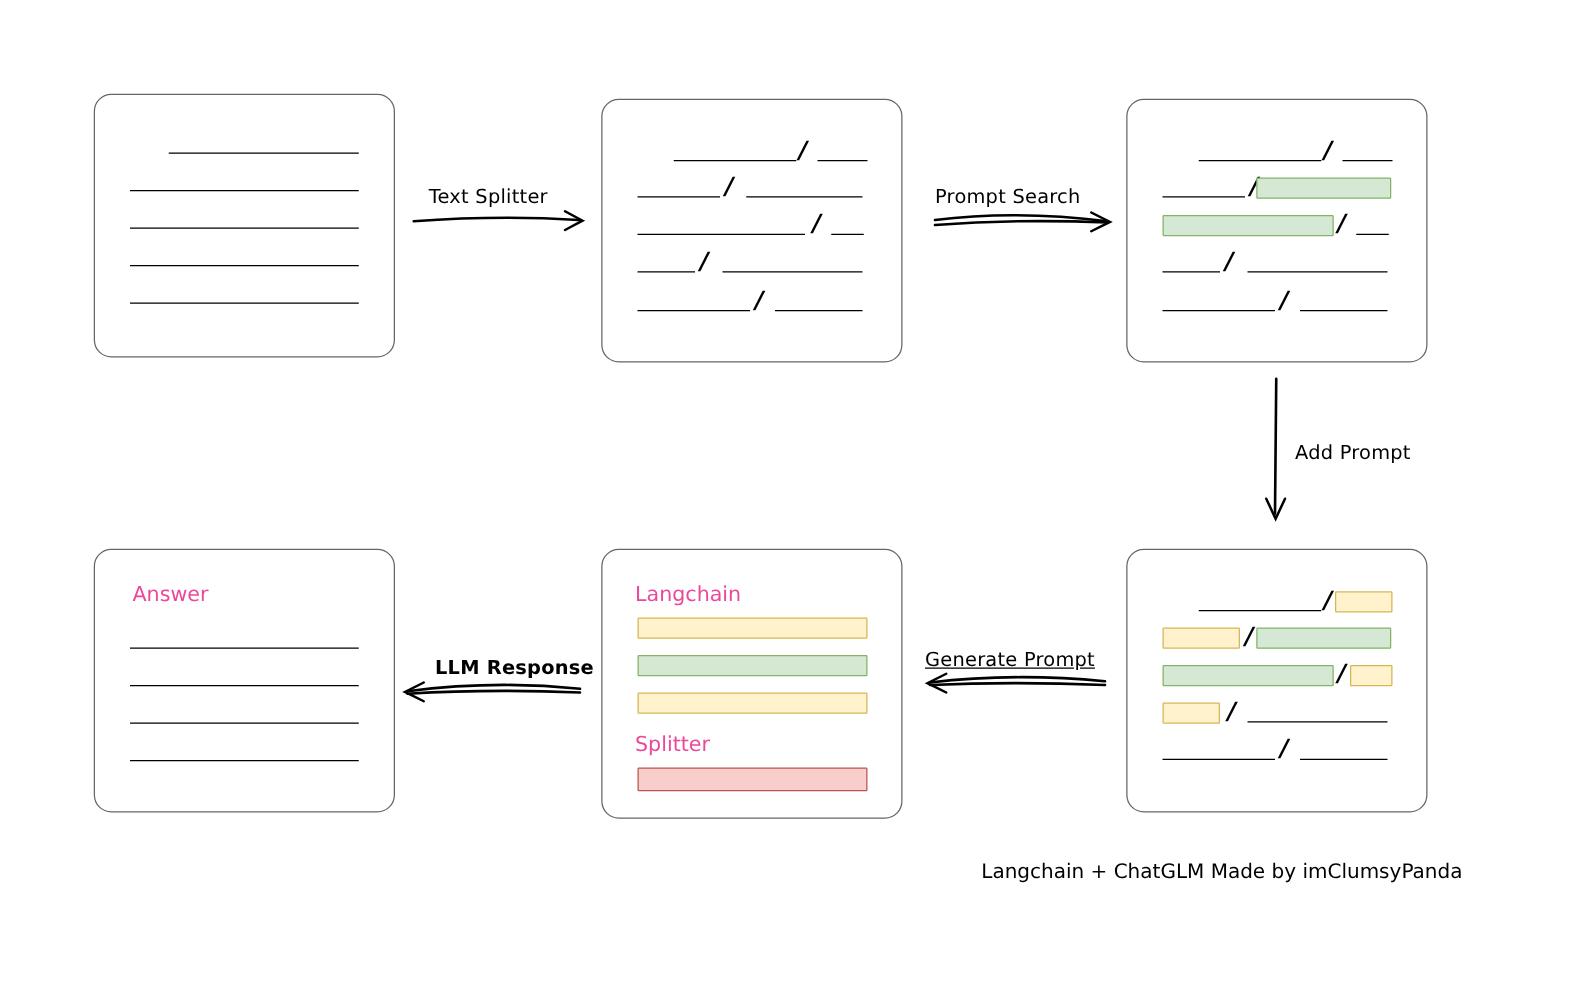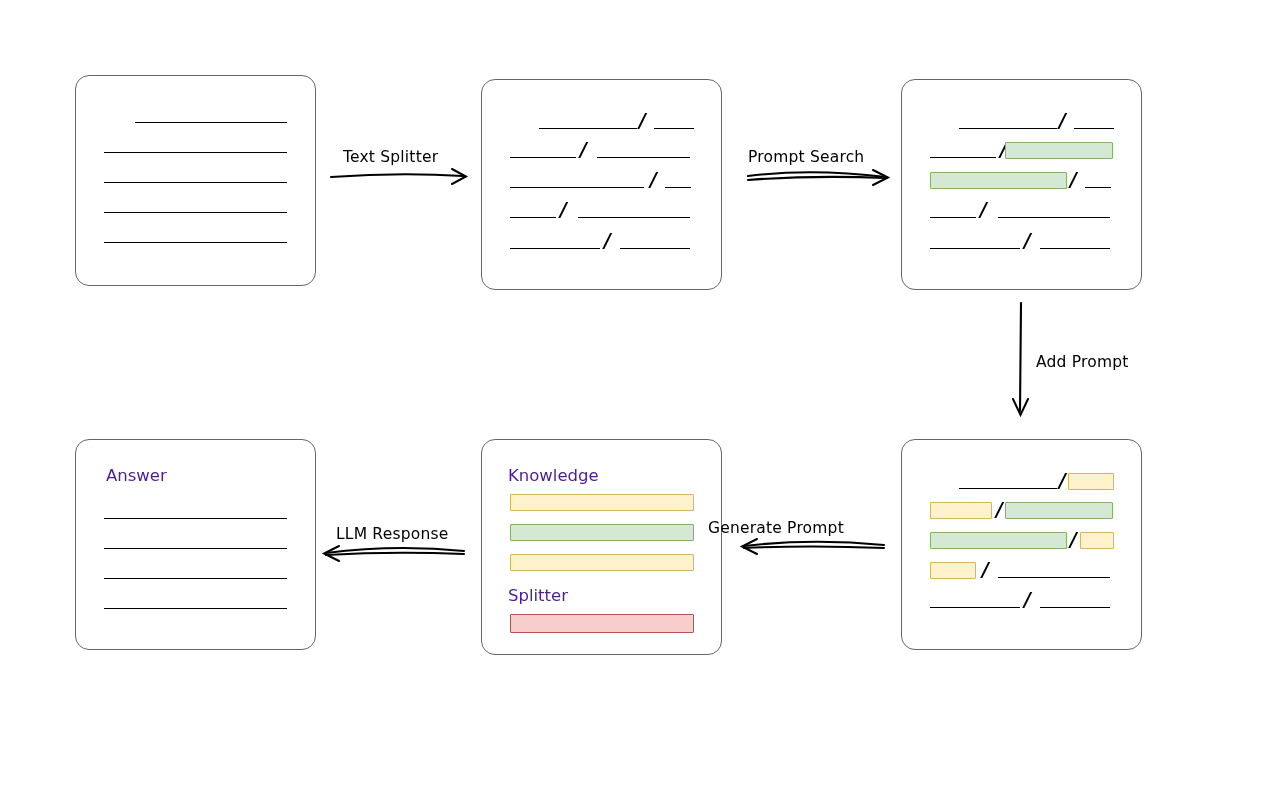--- a/index.html
+++ b/index.html
@@ -61,21 +61,21 @@
     font-size: 15.5px;
     letter-spacing: 0.2px;
     white-space: nowrap;
     color: #000000;
   }
   .box-label {
     position: absolute;
     font-family: "DejaVu Sans", sans-serif;
     font-size: 16.5px;
     white-space: nowrap;
-    color: #4c1d95;
+    color: #ec4899;
   }
   .footer-note {
     position: absolute;
     font-family: "DejaVu Sans", sans-serif;
     font-size: 16px;
     white-space: nowrap;
     color: #000000;
   }
   svg.arrows {
     position: absolute;
@@ -183,23 +183,24 @@
       <div class="chip green" style="left: 510px; top: 524px; width: 184px; height: 17px;"></div>
       <div class="chip yellow" style="left: 510px; top: 554px; width: 184px; height: 17px;"></div>
       <div class="chip red" style="left: 510px; top: 614px; width: 184px; height: 19px;"></div>
       <div class="node" style="left: 75px; top: 439px; width: 241px; height: 211px;"></div>
       <div class="doc-line" style="left: 104px; top: 518px; width: 183px;"></div>
       <div class="doc-line" style="left: 104px; top: 548px; width: 183px;"></div>
       <div class="doc-line" style="left: 104px; top: 578px; width: 183px;"></div>
       <div class="doc-line" style="left: 104px; top: 608px; width: 183px;"></div>
     </div>
   <div id="labels-layer">
-      <div class="box-label" style="left: 508px; top: 466px;">Knowledge</div>
+      <div class="box-label" style="left: 508px; top: 466px;">Langchain</div>
       <div class="box-label" style="left: 508px; top: 586px;">Splitter</div>
       <div class="box-label" style="left: 106px; top: 466px;">Answer</div>
       <div class="edge-label" style="left: 343px; top: 148px; text-align: right;">Text Splitter</div>
       <div class="edge-label" style="left: 748px; top: 148px;">Prompt Search</div>
       <div class="edge-label" style="left: 1036px; top: 353px;">Add Prompt</div>
-      <div class="edge-label" style="left: 708px; top: 519px;">Generate Prompt</div>
-      <div class="edge-label" style="left: 336px; top: 525px;">LLM Response</div>
+      <div class="edge-label" style="left: 740px; top: 519px; text-decoration: underline;">Generate Prompt</div>
+      <div class="edge-label" style="left: 348px; top: 525px; font-weight: bold;">LLM Response</div>
     </div>
 
+  <div class="footer-note" id="footer-note" style="left: 785px; top: 687px;">Langchain + ChatGLM Made by imClumsyPanda</div>
 </div>
 
 </body></html>

